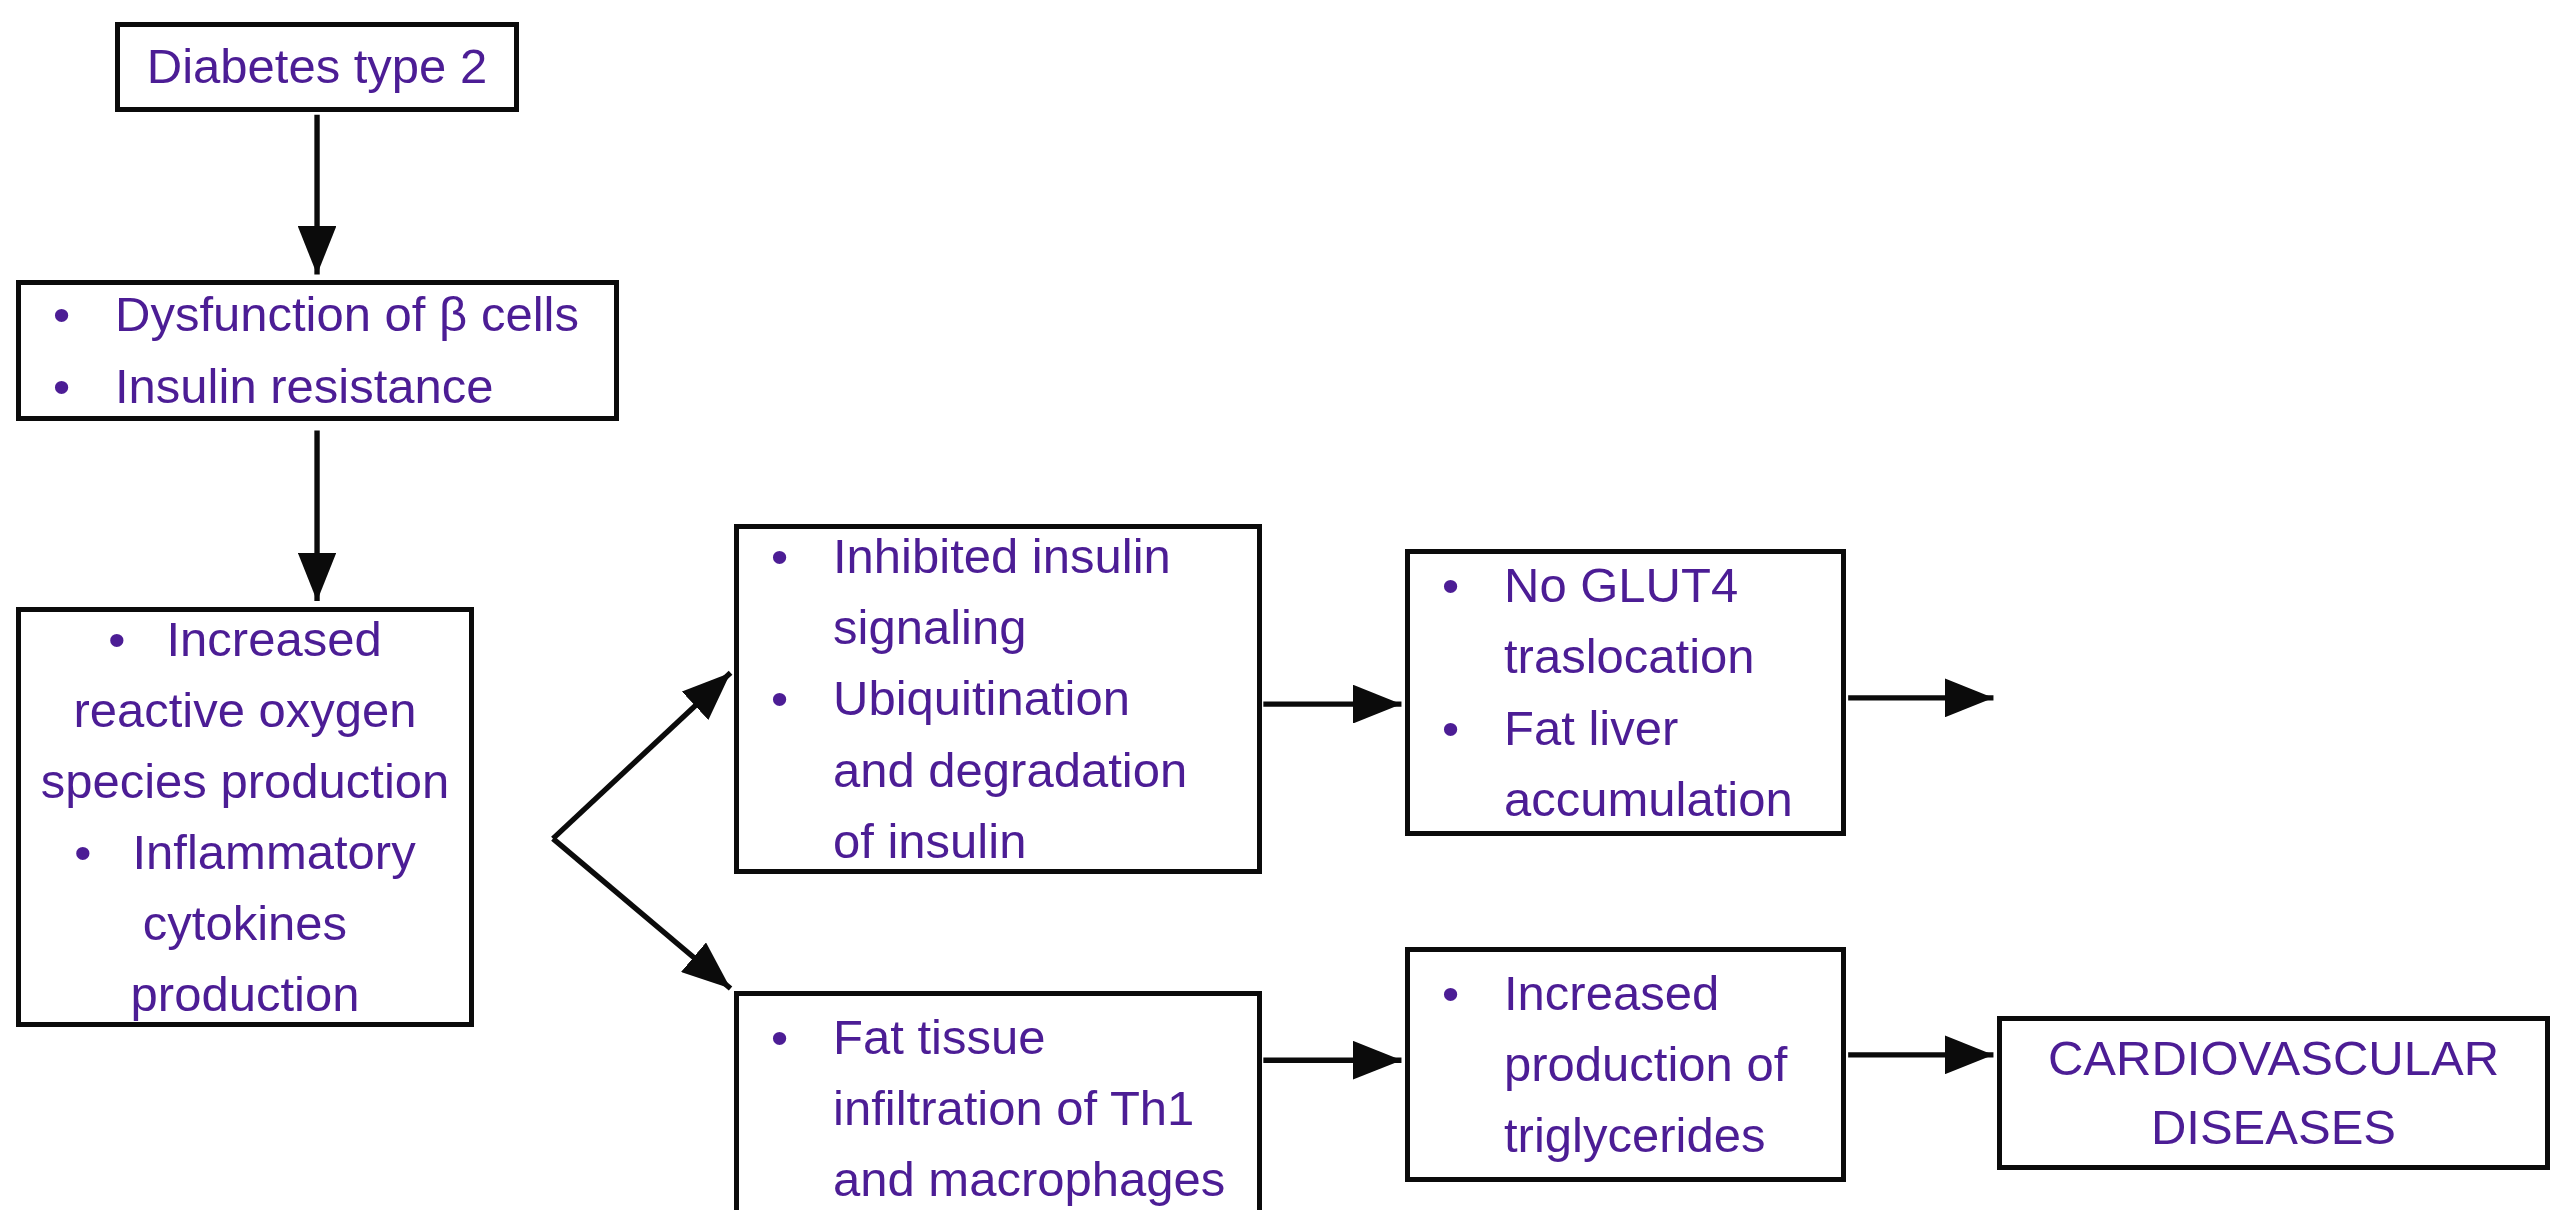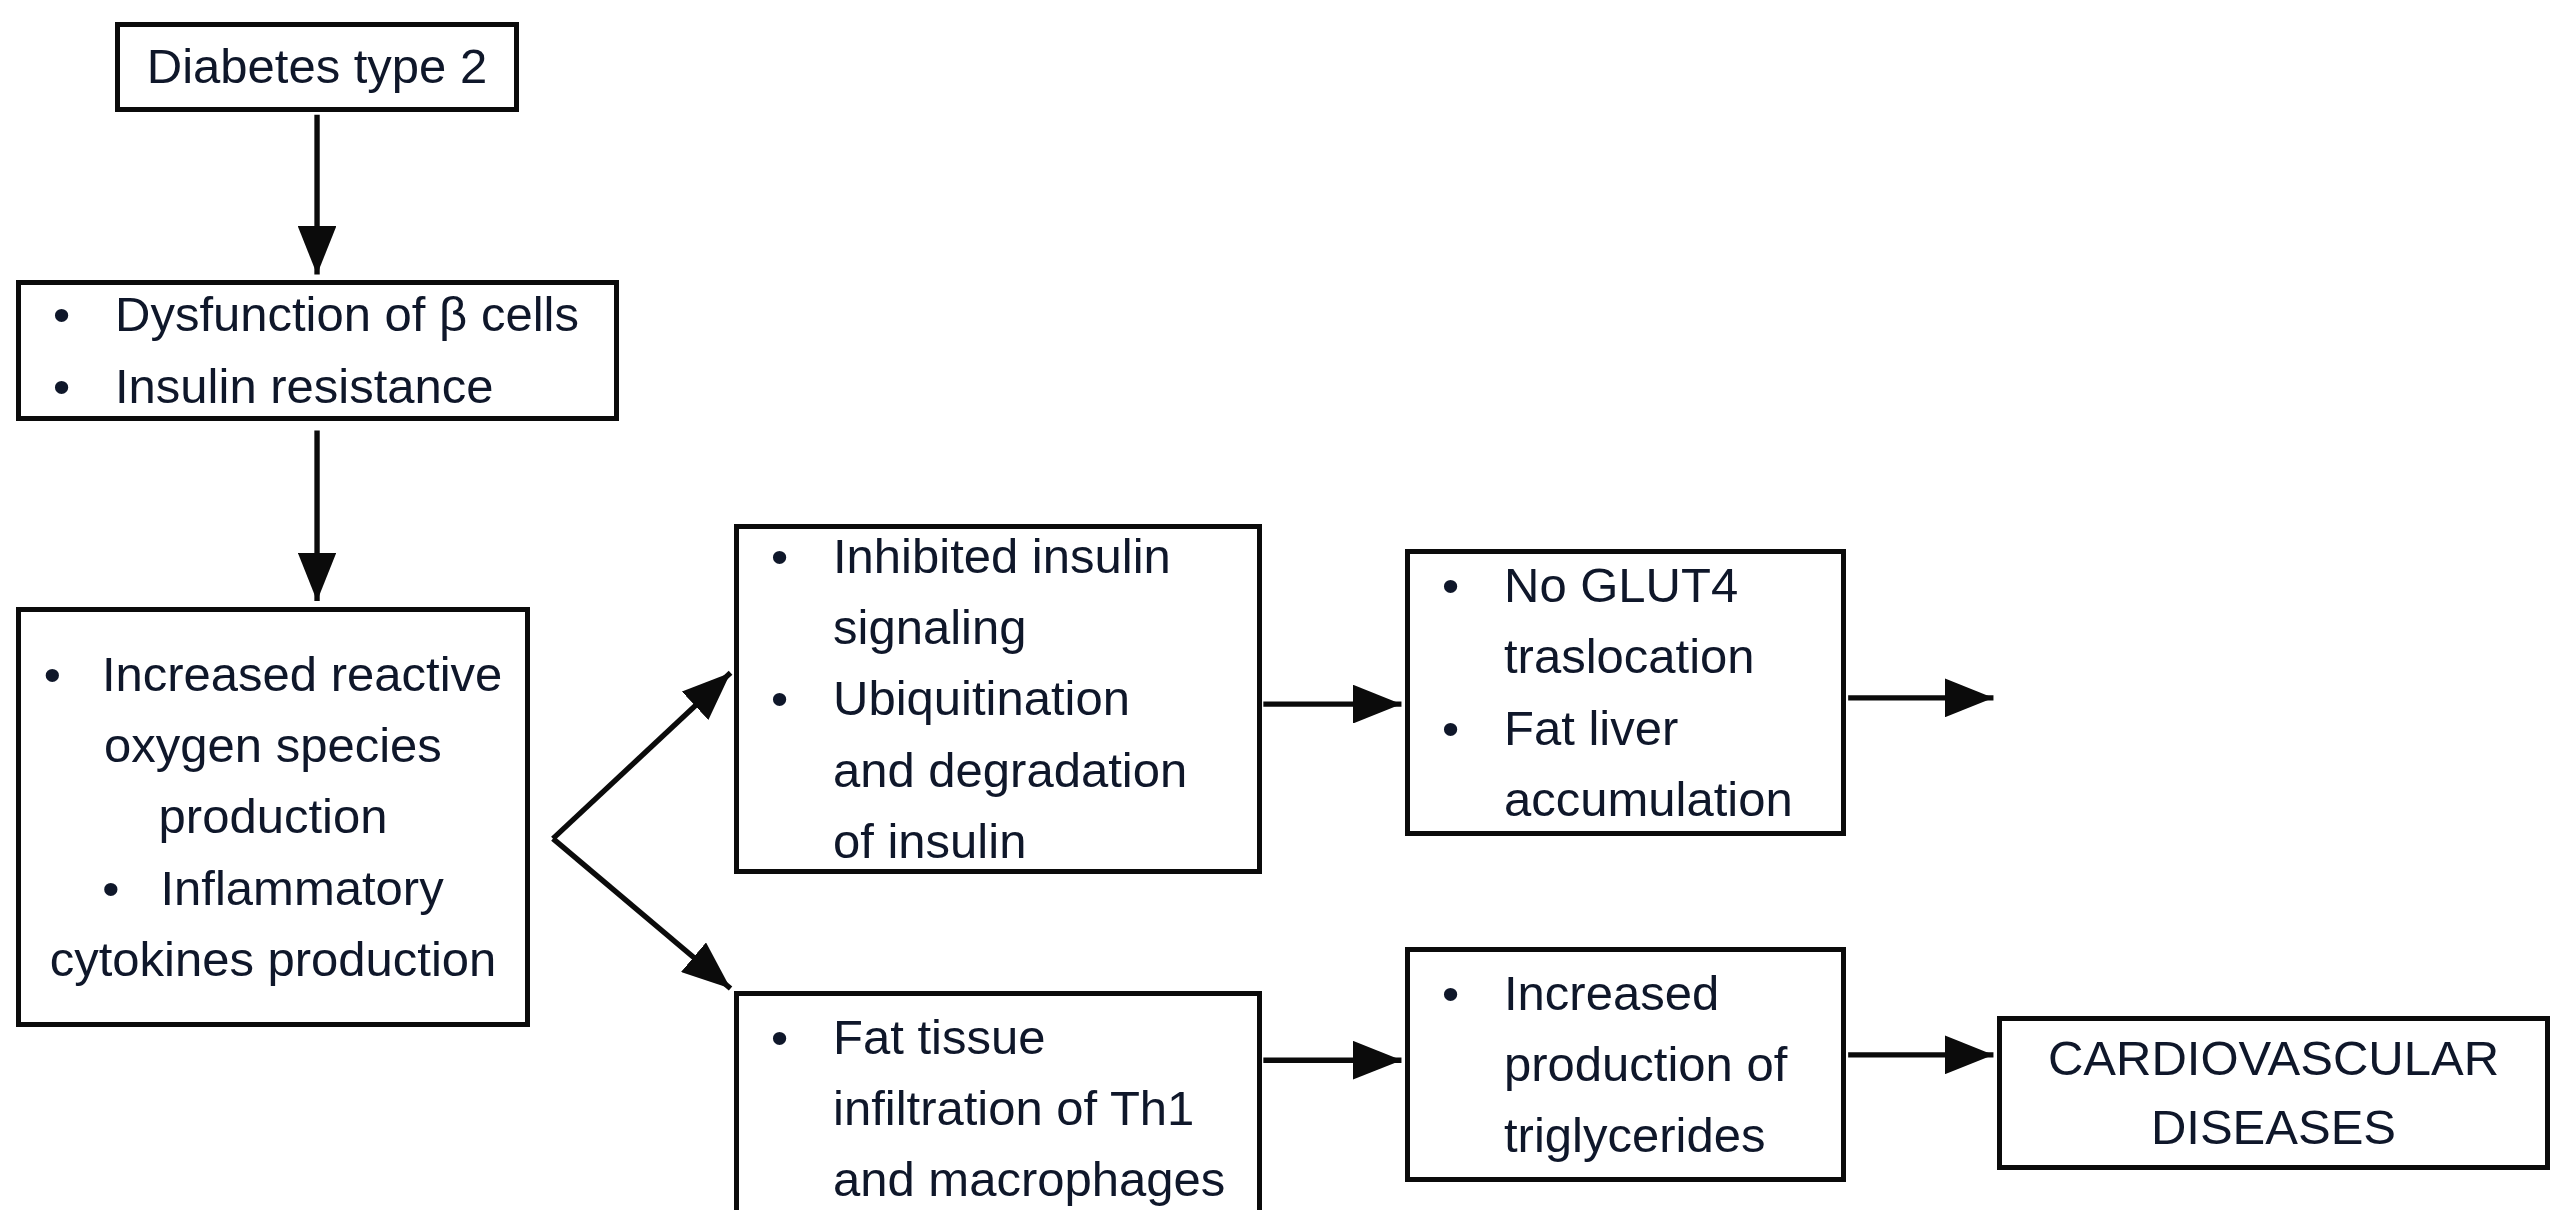--- a/index.html
+++ b/index.html
@@ -3,21 +3,21 @@
 <meta charset="utf-8">
 <style>
   * { box-sizing: border-box; }
   html, body { margin: 0; padding: 0; background: #ffffff; }
   .canvas {
     position: relative;
     width: 2576px;
     height: 1210px;
     background: #ffffff;
     font-family: "Liberation Sans", sans-serif;
-    color: #0f172a;
+    color: #4c1d95;
     overflow: hidden;
   }
   svg.edges {
     position: absolute;
     left: 0; top: 0;
     width: 2576px; height: 1210px;
     pointer-events: none;
   }
   svg.edges line { stroke: #0b0b0b; stroke-width: 6; }
   svg.edges marker path { fill: #0b0b0b; }
@@ -39,21 +39,21 @@
   ul.hang li { position: relative; padding-left: 94px; }
   ul.hang li::before { content: "•"; position: absolute; left: 32px; }
 
   ul.cbul { list-style: none; margin: 0; padding: 0; }
   ul.cbul li { text-align: center; }
   ul.cbul li::before { content: "•"; margin-right: 41px; }
 
   
   #n-diabetes { left: 115px; top: 21.5px;   width: 404px; height: 90px; }
   #n-beta     { left: 16px;  top: 280px;  width: 603px; height: 141px; padding-right: 5.4px; }
-  #n-ros      { left: 16px;  top: 607px;  width: 514px; height: 420px; padding: 0 12.6px; }
+  #n-ros      { left: 16px;  top: 607px;  width: 458px; height: 420px; padding: 0 12.6px; }
   #n-insulin  { left: 734px; top: 524px;  width: 528px; height: 350px; padding-right: 54px; }
   #n-glut4    { left: 1405px;top: 549px;  width: 441px; height: 287px; padding-right: 27px; }
   #n-hyper    { left: 1997px;top: 576px;  width: 553px; height: 228px; }
   #n-fat      { left: 734px; top: 947px; width: 528px; height: 235px; padding-right: 13.5px; margin-top: 44px; }
   #n-trig     { left: 1405px;top: 947px; width: 441px; height: 235px; padding-right: 13.5px; }
   #n-cardio   { left: 1997px;top: 976px; width: 553px; height: 154px; margin-top: 40px; }
 </style>
 </head>
 <body>
 

